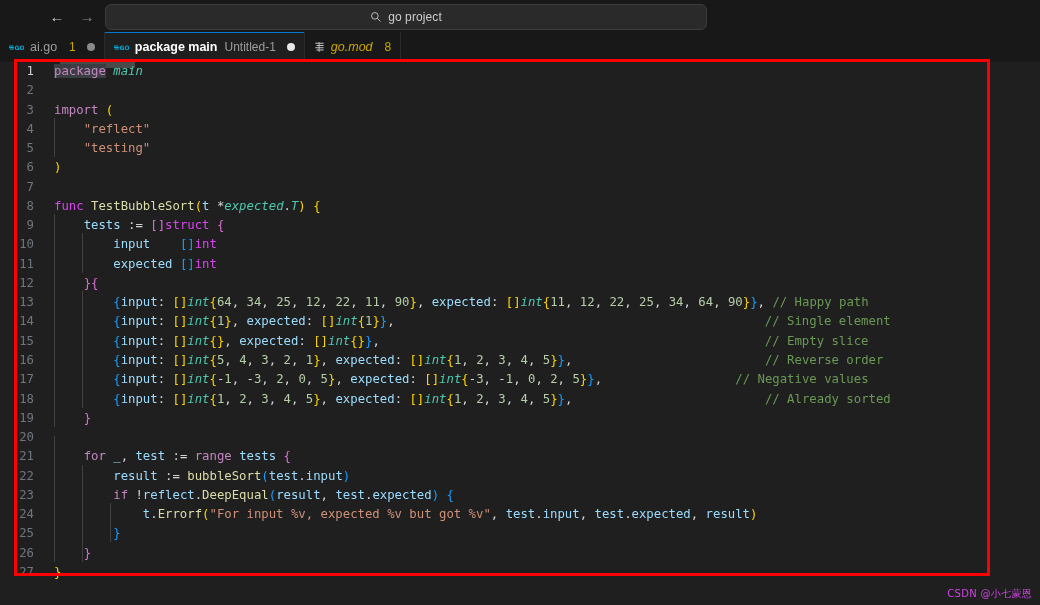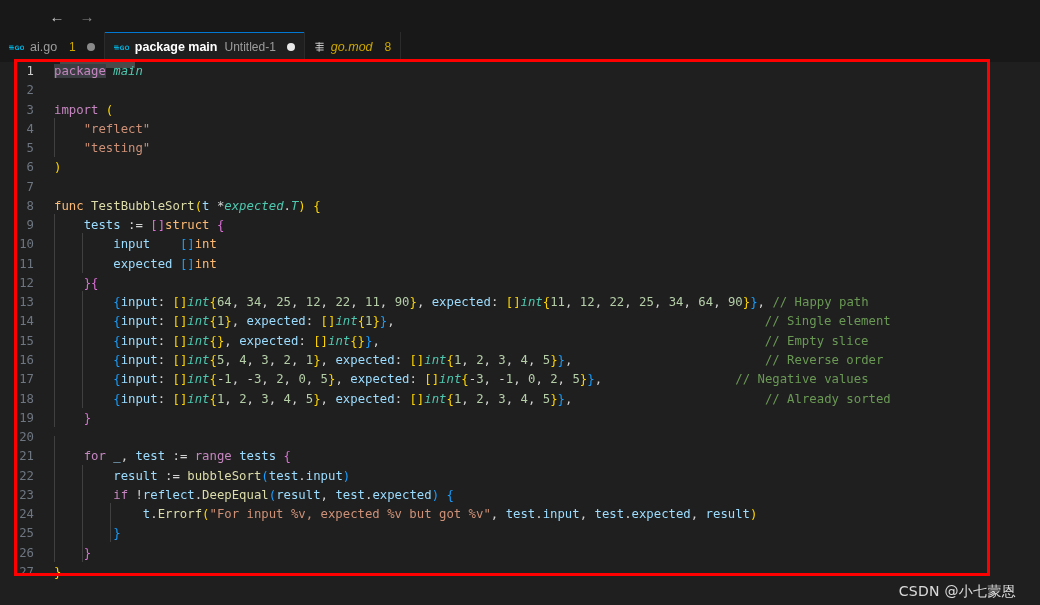--- a/index.html
+++ b/index.html
@@ -87,56 +87,63 @@
   .src{
     padding-left:20px;flex:1 1 auto;position:relative;
     font-size:12.3px;color:#cccccc;
   }
   
   .src{background-image:none;}
   .guide{position:absolute;top:-2px;width:1px;height:20px;background:#404040;}
 
   
   .kw{color:#c586c0;}        
-  .kw2{color:#fdba74;}       
+  .kw2{color:#d946ef;}       
   .fn{color:#dcdcaa;}        
   .ty{color:#4ec9b0;font-style:italic;}        
   .str{color:#ce9178;}       
   .num{color:#b5cea8;}       
   .cm{color:#6a9955;}        
   .var{color:#9cdcfe;}       
   .op{color:#d4d4d4;}        
   .p1{color:#ffd700;}        
   .p2{color:#da70d6;}        
   .p3{color:#179fff;}        
   .sel{background:#3a3d41;margin-top:21px;}  
 
   
   .annot{
     position:absolute;left:14px;top:59px;width:976px;height:517px;
     border:3px solid #ff0000;box-sizing:border-box;pointer-events:none;
   }
   
   .watermark{
-    position:absolute;right:24px;bottom:4px;
-    color:#e5e5e5;font-size:14px;font-family:"DejaVu Sans",sans-serif;
+    position:absolute;right:8px;bottom:4px;
+    color:#d946ef;font-size:10px;font-family:"DejaVu Sans",sans-serif;
     opacity:.95;letter-spacing:.3px;
   }
 </style>
 </head>
 <body>
 
 <div class="app">
 
   <div class="titlebar">
     <div class="navbtns">
       <div class="navbtn">←</div>
       <div class="navbtn disabled">→</div>
     </div>
 
+    <div class="searchbox">
+      <svg class="search-ico" viewBox="0 0 16 16">
+        <circle cx="6.5" cy="6.5" r="4.4" fill="none" stroke="#cccccc" stroke-width="1.2"></circle>
+        <line x1="9.8" y1="9.8" x2="14" y2="14" stroke="#cccccc" stroke-width="1.2"></line>
+      </svg>
+      <span class="searchtext">go project</span>
+    </div>
   </div>
 
   <div class="tabrow">
 
 
     <div class="tab">
       <svg class="go-ico" viewBox="0 0 30 20">
         <path d="M1 7 h7 M0 10 h9 M2 13 h7" stroke="#00ADD8" stroke-width="2" fill="none" stroke-linecap="round"></path>
         <text x="11" y="15" font-family="DejaVu Sans, sans-serif" font-size="12" font-weight="bold" fill="#00ADD8">GO</text>
       </svg>

